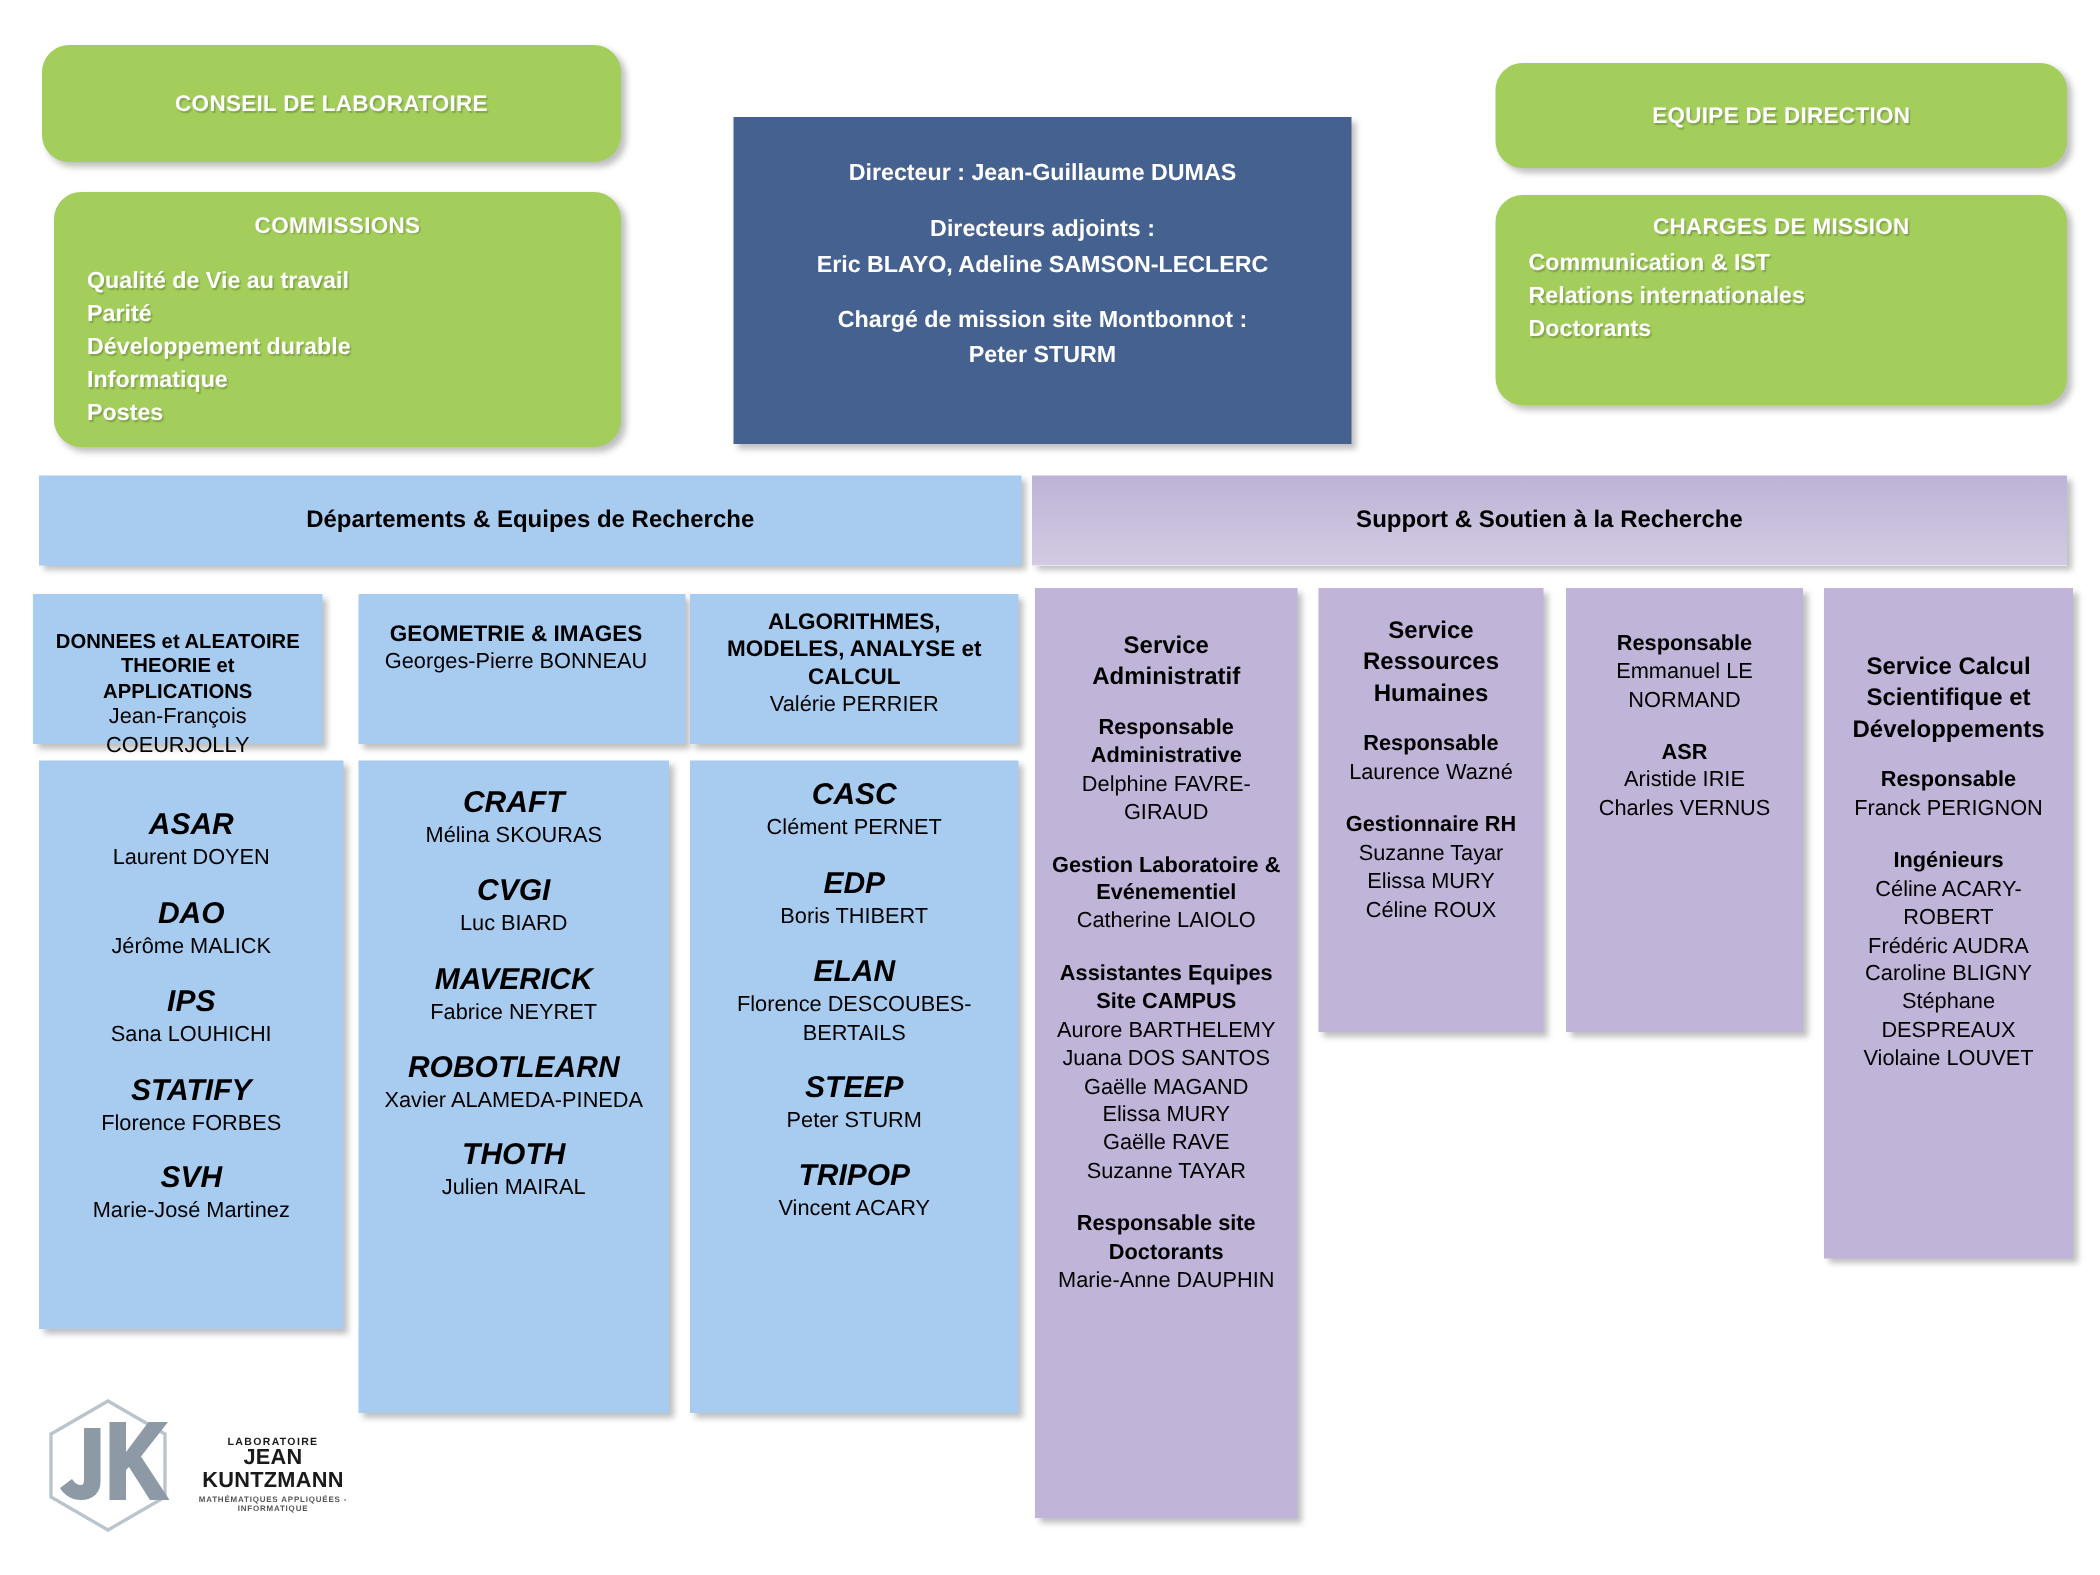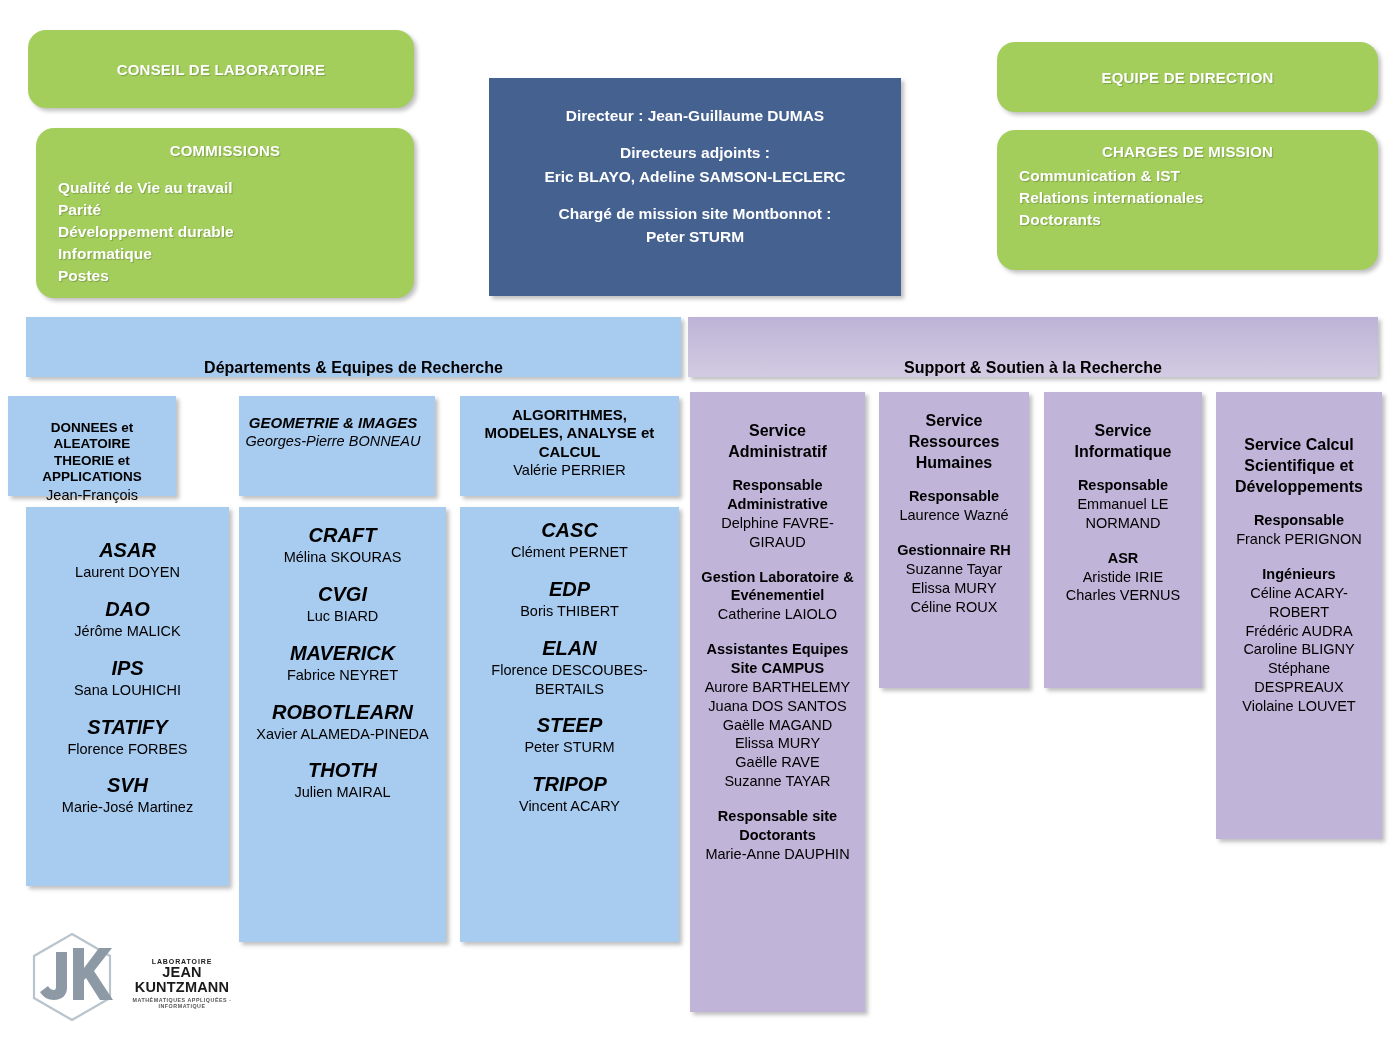--- a/index.html
+++ b/index.html
@@ -36,21 +36,21 @@
     line-height: 1.5;
     margin-top: 28px;
   }
   .navy .grp { margin-bottom: 14px; }
   .navy .grp:last-child { margin-bottom: 0; }
 
   .bar {
     color: #000;
     font-weight: bold;
     font-size: 16px;
-    display: flex; align-items: flex-end; justify-content: center;
+    display: flex; align-items: center; justify-content: center;
     text-align: center;
   }
   .bar-blue   { background: #a8cbf0; }
   .bar-purple { background: linear-gradient(180deg,#bdb3d6 0%,#d3cbe3 100%); }
 
   .card { color: #000; text-align: center; }
   .card-blue   { background: #a8cbf0; }
   .card-purple { background: #c0b4d8; }
 
   .dept-title { font-weight: bold; font-size: 13.5px; line-height: 1.22; }
@@ -125,21 +125,21 @@
     </ul>
   </div>
 
   <div class="box bar bar-blue" style="left:26px; top:317px; width:655px; height:60px;">
     <span>Départements &amp; Equipes de Recherche</span>
   </div>
   <div class="box bar bar-purple" style="left:688px; top:317px; width:690px; height:60px;">
     <span>Support &amp; Soutien à la Recherche</span>
   </div>
 
-  <div class="box card card-blue" style="left:8px; top:396px; width:168px; height:100px; padding:24px 8px 17px 8px;">
+  <div class="box card card-blue" style="left:22px; top:396px; width:193px; height:100px; padding:24px 8px 17px 8px;">
     <div class="dept-title">DONNEES et ALEATOIRE</div>
     <div class="dept-title">THEORIE et APPLICATIONS</div>
     <div class="dept-lead">Jean-François COEURJOLLY</div>
   </div>
   <div class="box card card-blue" style="left:26px; top:507px; width:203px; height:379px; padding:30px 8px 0 8px;">
     <div class="team">
       <div class="t-name">ASAR</div>
       <div class="t-lead">Laurent DOYEN</div>
     </div>
     <div class="team">
@@ -153,21 +153,21 @@
     <div class="team">
       <div class="t-name">STATIFY</div>
       <div class="t-lead">Florence FORBES</div>
     </div>
     <div class="team">
       <div class="t-name">SVH</div>
       <div class="t-lead">Marie-José Martinez</div>
     </div>
   </div>
 
-  <div class="box card card-blue" style="left:239px; top:396px; width:196px; height:100px; padding:18px 8px 0 0;font-style:italic;">
+  <div class="box card card-blue" style="left:239px; top:396px; width:218px; height:100px; padding:18px 8px 0 0;">
     <div class="dept-title" style="font-size:15px;">GEOMETRIE &amp; IMAGES</div>
     <div class="dept-lead">Georges-Pierre BONNEAU</div>
   </div>
   <div class="box card card-blue" style="left:239px; top:507px; width:207px; height:435px; padding:15px 6px 0 6px;">
     <div class="team">
       <div class="t-name">CRAFT</div>
       <div class="t-lead">Mélina SKOURAS</div>
     </div>
     <div class="team">
       <div class="t-name">CVGI</div>
@@ -248,21 +248,20 @@
     </div>
     <div class="svc-grp">
       <div class="svc-role">Gestionnaire RH</div>
       <div class="svc-person">Suzanne Tayar</div>
       <div class="svc-person">Elissa MURY</div>
       <div class="svc-person">Céline ROUX</div>
     </div>
   </div>
 
   <div class="box card card-purple" style="left:1044px; top:392px; width:158px; height:296px; padding:28px 6px 0 6px;">
-    <div class="svc-title">Service Informatique</div>
     <div class="svc-grp">
       <div class="svc-role">Responsable</div>
       <div class="svc-person">Emmanuel LE NORMAND</div>
     </div>
     <div class="svc-grp">
       <div class="svc-role">ASR</div>
       <div class="svc-person">Aristide IRIE</div>
       <div class="svc-person">Charles VERNUS</div>
     </div>
   </div>

